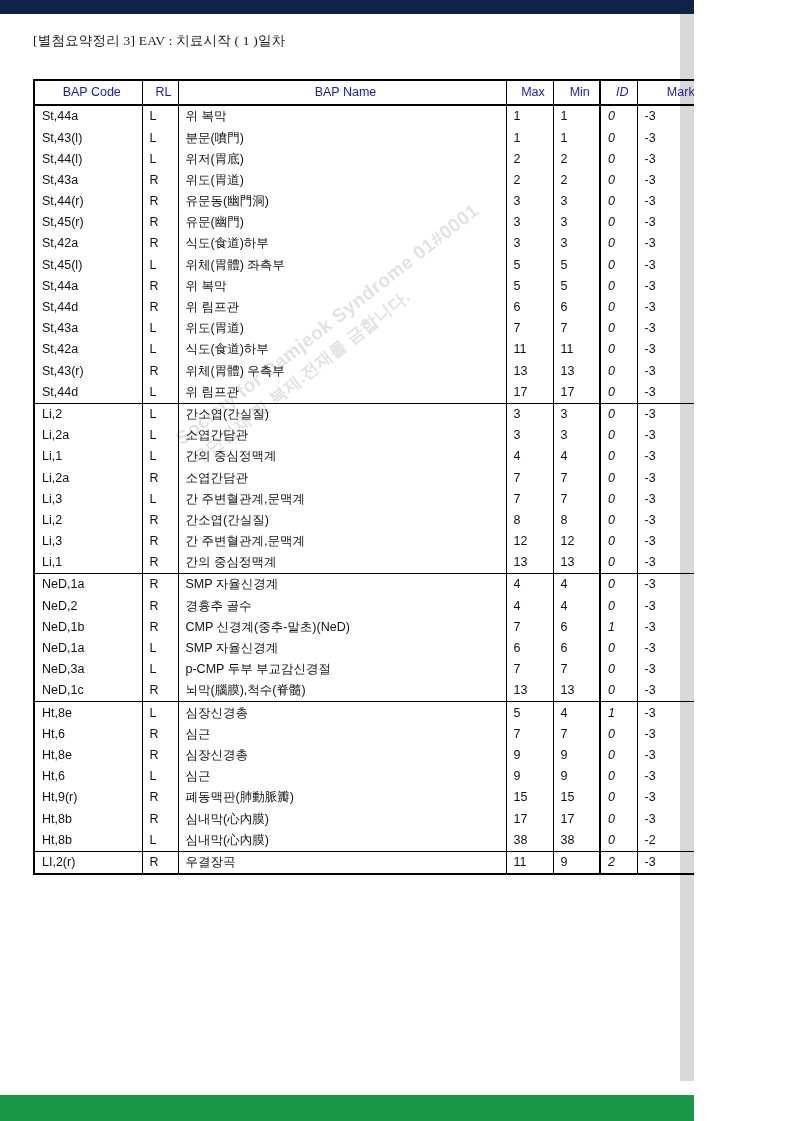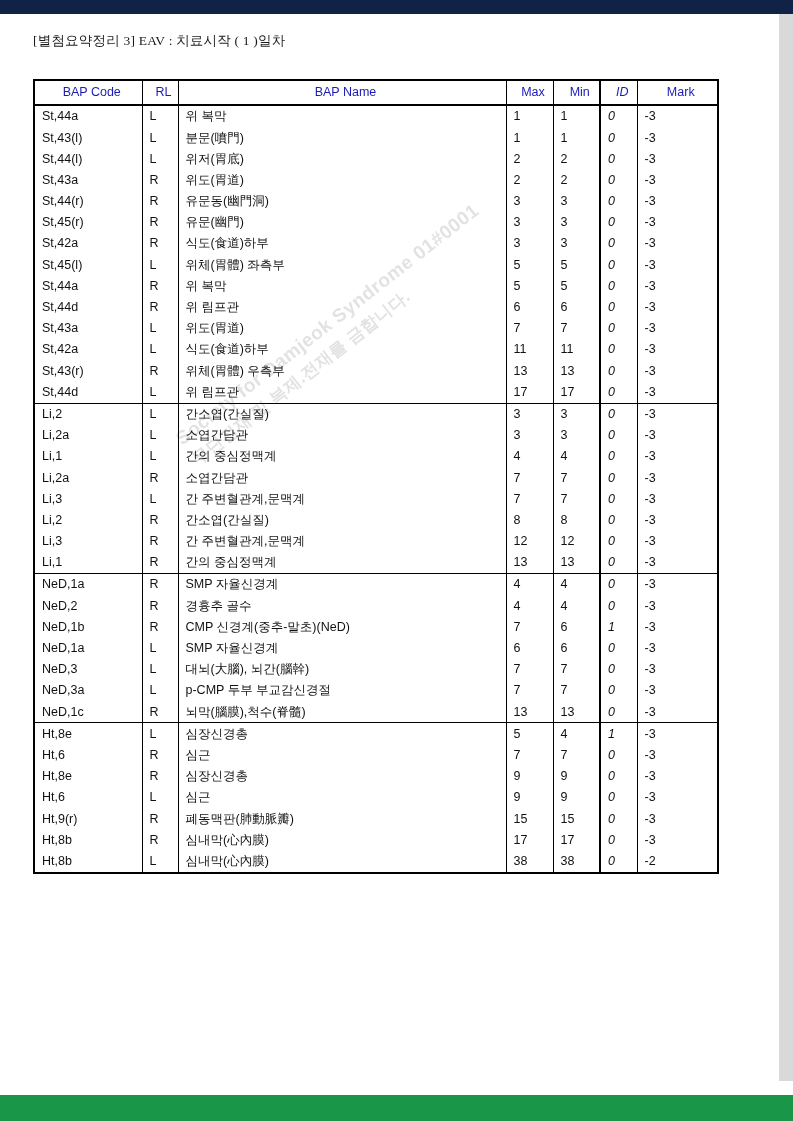--- a/index.html
+++ b/index.html
@@ -9,21 +9,21 @@
   body {
     width: 793px;
     height: 1121px;
     background: #ffffff;
     font-family: "Liberation Sans", sans-serif;
     overflow: hidden;
     position: relative;
   }
   .page {
     position: relative;
-    width: 793px;
+    width: 694px;
     height: 1121px;
     background: #ffffff;
     overflow: hidden;
   }
   
   .topbar {
     position: absolute;
     top: 0; left: 0;
     width: 793px;
     height: 14px;
@@ -406,29 +406,20 @@
           <tr>
             <td>NeD,1a</td>
             <td class="rl">L</td>
             <td>SMP 자율신경계</td>
             <td class="num">6</td>
             <td class="num">6</td>
             <td class="num col-id">0</td>
             <td class="num mark">-3</td>
           </tr>
           <tr>
-            <td>NeD,3</td>
-            <td class="rl">L</td>
-            <td>대뇌(大腦), 뇌간(腦幹)</td>
-            <td class="num">7</td>
-            <td class="num">7</td>
-            <td class="num col-id">0</td>
-            <td class="num mark">-3</td>
-          </tr>
-          <tr>
             <td>NeD,3a</td>
             <td class="rl">L</td>
             <td>p-CMP 두부 부교감신경절</td>
             <td class="num">7</td>
             <td class="num">7</td>
             <td class="num col-id">0</td>
             <td class="num mark">-3</td>
           </tr>
           <tr>
             <td>NeD,1c</td>
@@ -495,18 +486,27 @@
           </tr>
           <tr>
             <td>Ht,8b</td>
             <td class="rl">L</td>
             <td>심내막(心內膜)</td>
             <td class="num">38</td>
             <td class="num">38</td>
             <td class="num col-id">0</td>
             <td class="num mark">-2</td>
           </tr>
+          <tr class="group-start">
+            <td>LI,2(r)</td>
+            <td class="rl">R</td>
+            <td>우결장곡</td>
+            <td class="num">11</td>
+            <td class="num">9</td>
+            <td class="num col-id">2</td>
+            <td class="num mark">-3</td>
+          </tr>
         </tbody>
     </table>
   </div>
 
   <div class="bottombar"></div>
 </div>
 
 </body></html>

